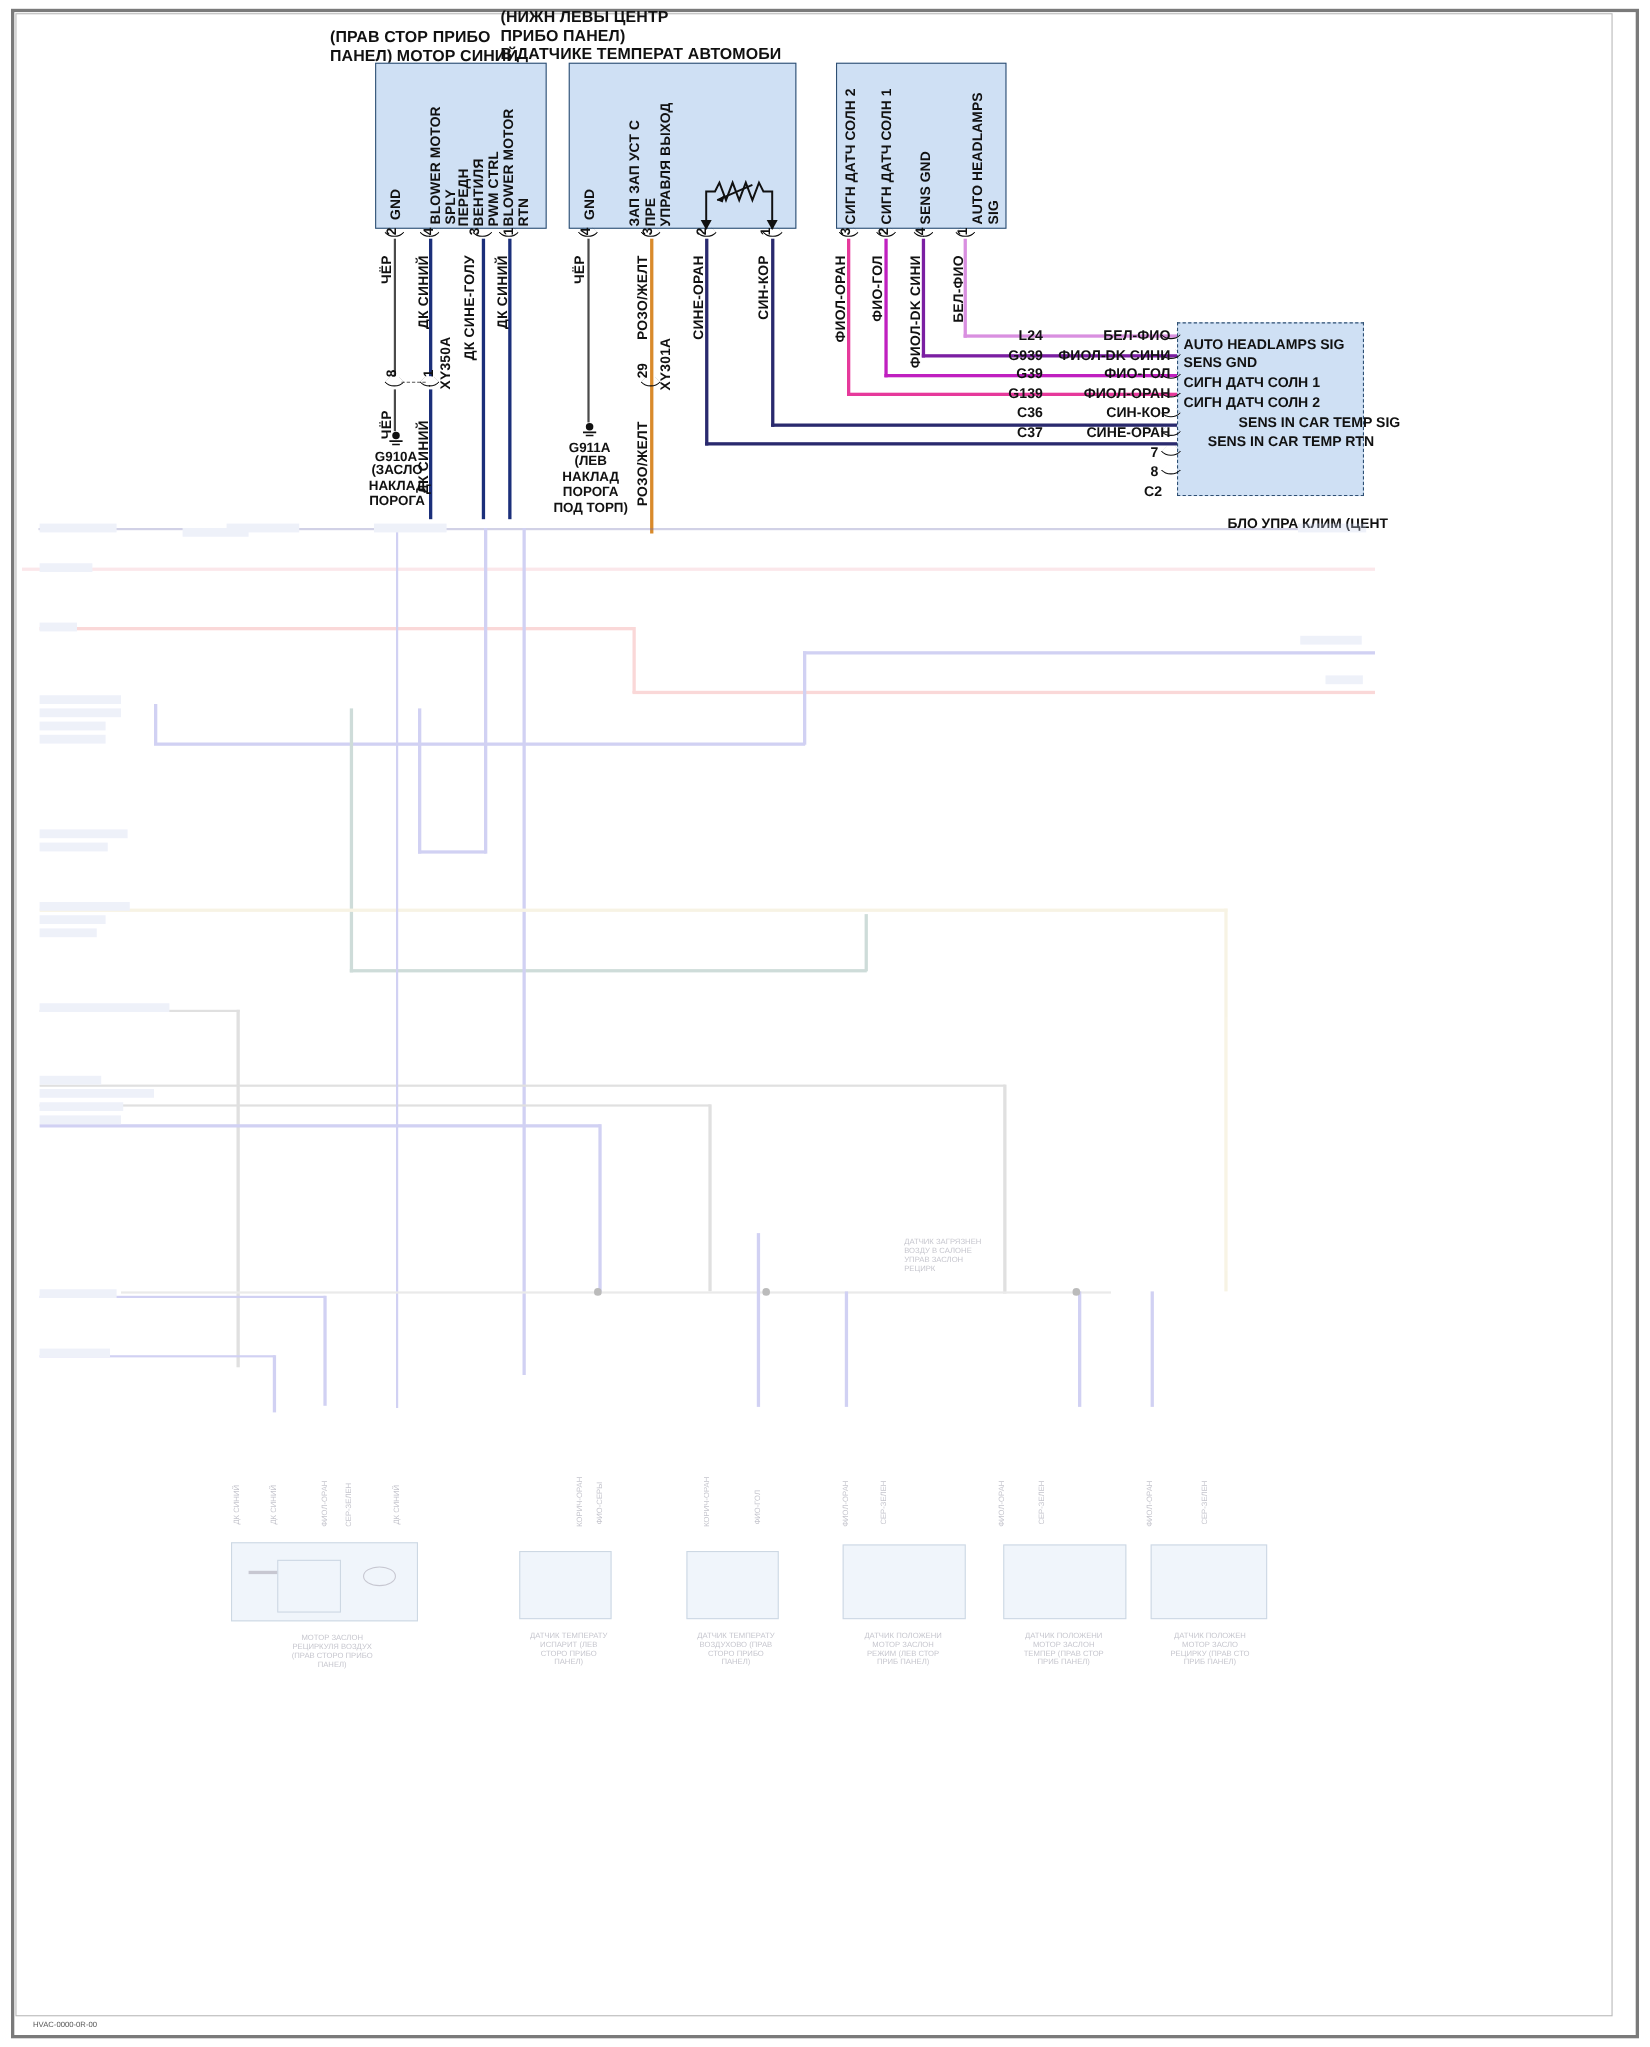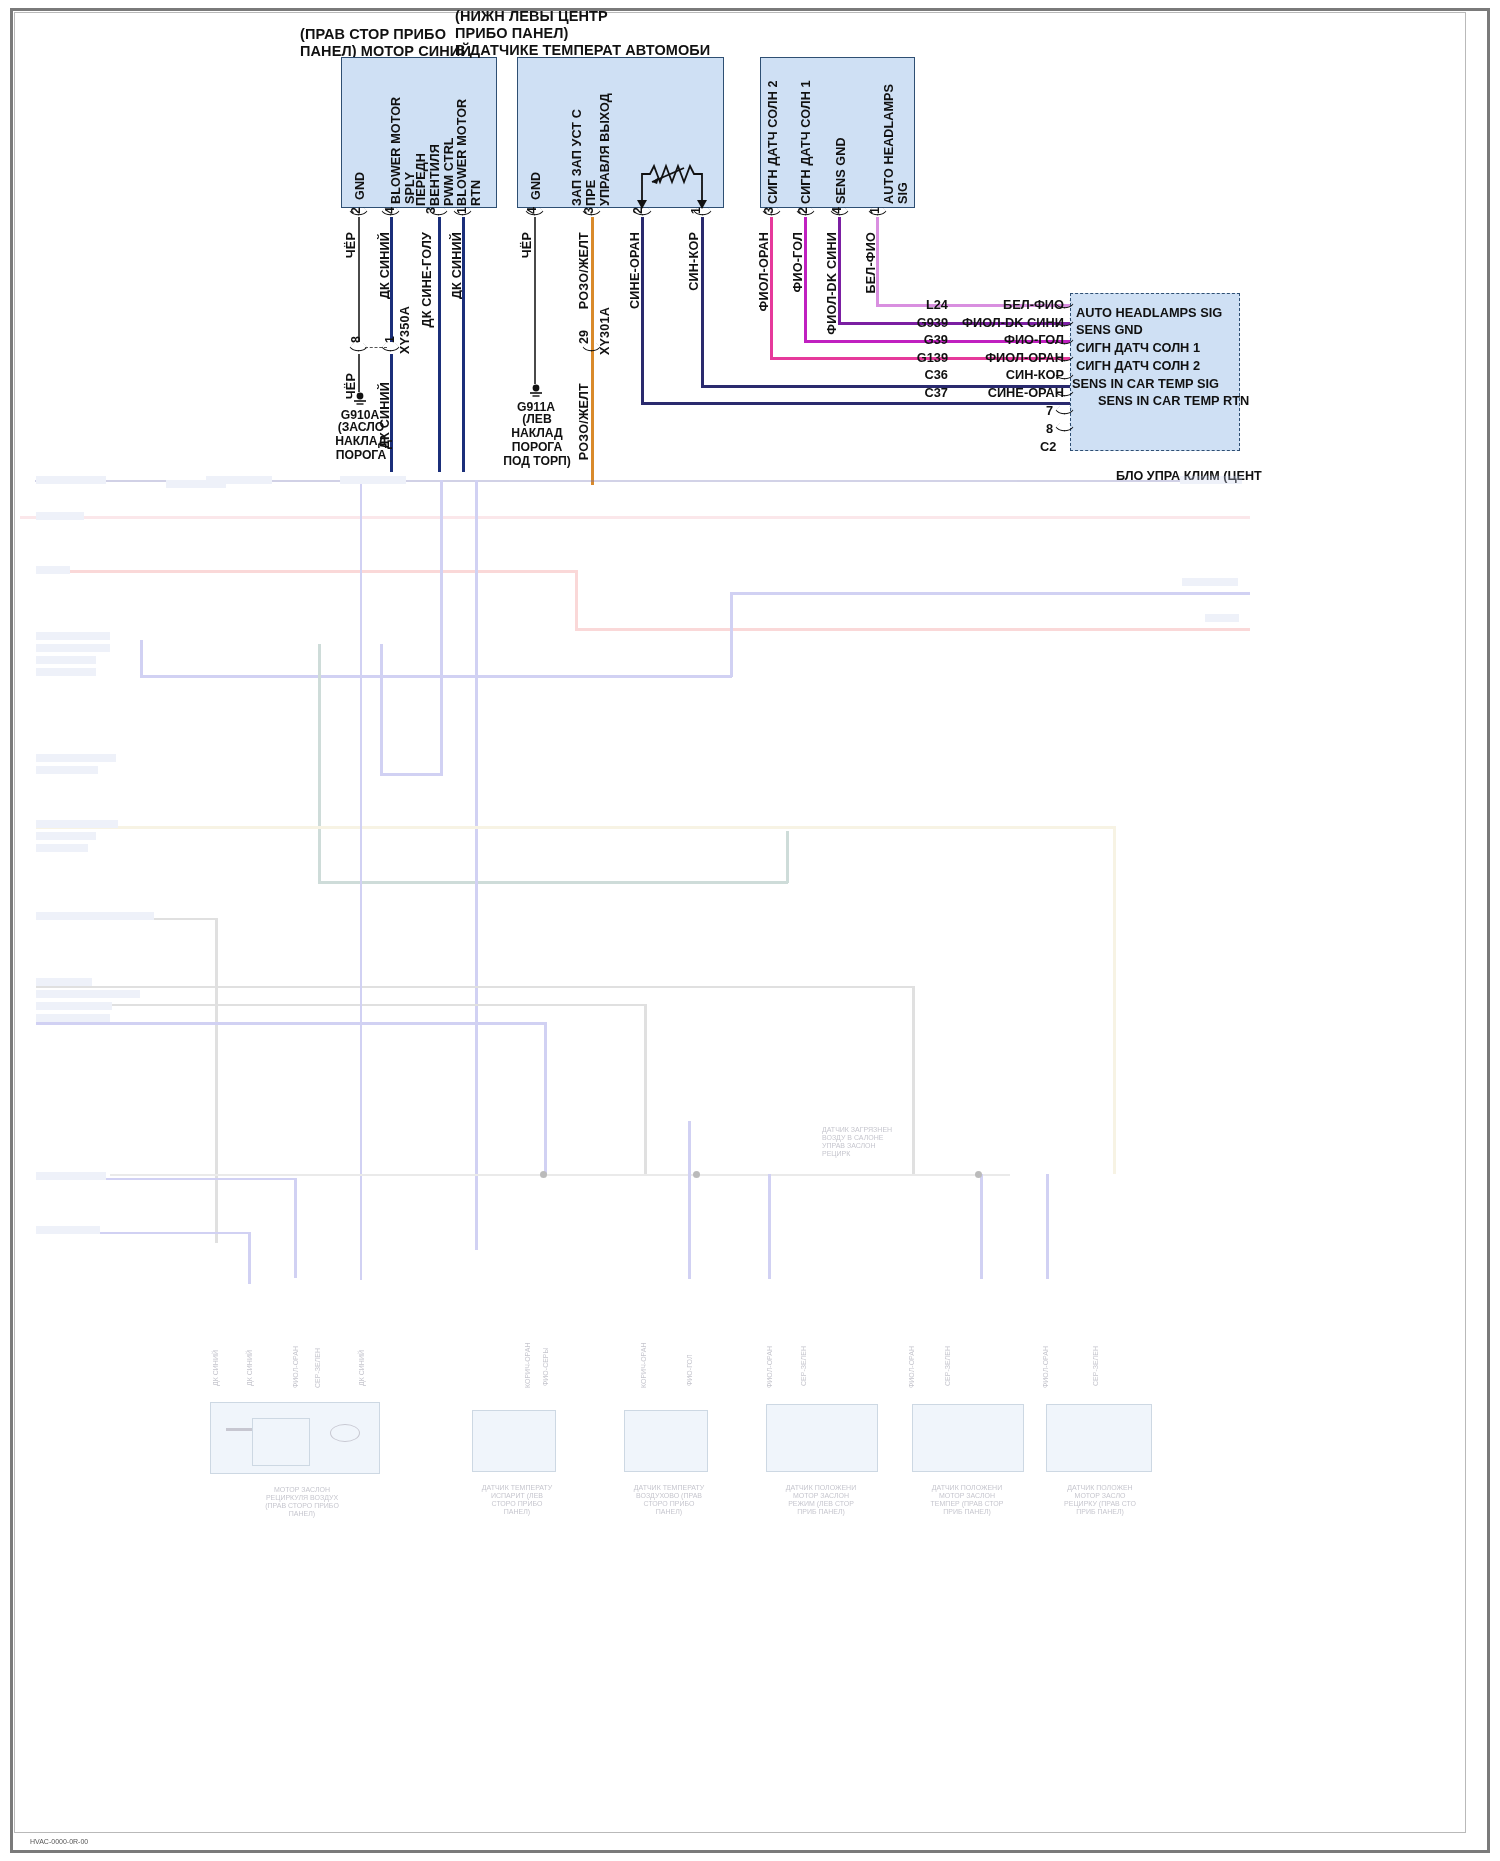--- a/index.html
+++ b/index.html
@@ -380,21 +380,21 @@
   <div class="cup" style="left:1058px; top:351px;"></div>
   <div class="cup" style="left:1058px; top:369px;"></div>
   <div class="cup" style="left:1058px; top:386px;"></div>
   <div class="cup" style="left:1058px; top:404px;"></div>
   <div class="cup" style="left:1058px; top:421px;"></div>
 
   <div class="ecurow" style="left:1076px; top:305px;">AUTO HEADLAMPS SIG</div>
   <div class="ecurow" style="left:1076px; top:322px;">SENS GND</div>
   <div class="ecurow" style="left:1076px; top:340px;">СИГН ДАТЧ СОЛН 1</div>
   <div class="ecurow" style="left:1076px; top:358px;">СИГН ДАТЧ СОЛН 2</div>
-  <div class="ecurow" style="left:1072px; top:376px;text-align:right;">SENS IN CAR TEMP SIG</div>
+  <div class="ecurow" style="left:1126px; top:376px;text-align:right;">SENS IN CAR TEMP SIG</div>
   <div class="ecurow" style="left:1098px; top:393px;">SENS IN CAR TEMP RTN</div>
 
   <div class="ecurow" style="left:1046px; top:403px;">7</div>
   <div class="ecurow" style="left:1046px; top:421px;">8</div>
   <div class="ecurow" style="left:1040px; top:439px;">C2</div>
 
   <div class="ecufoot" style="left:1116px; top:456px;margin-top:13px;">БЛО УПРА КЛИМ (ЦЕНТ</div>
 
   <div class="ghost" style="left:0; top:466px; width:1500px; height:1395px;">
 

